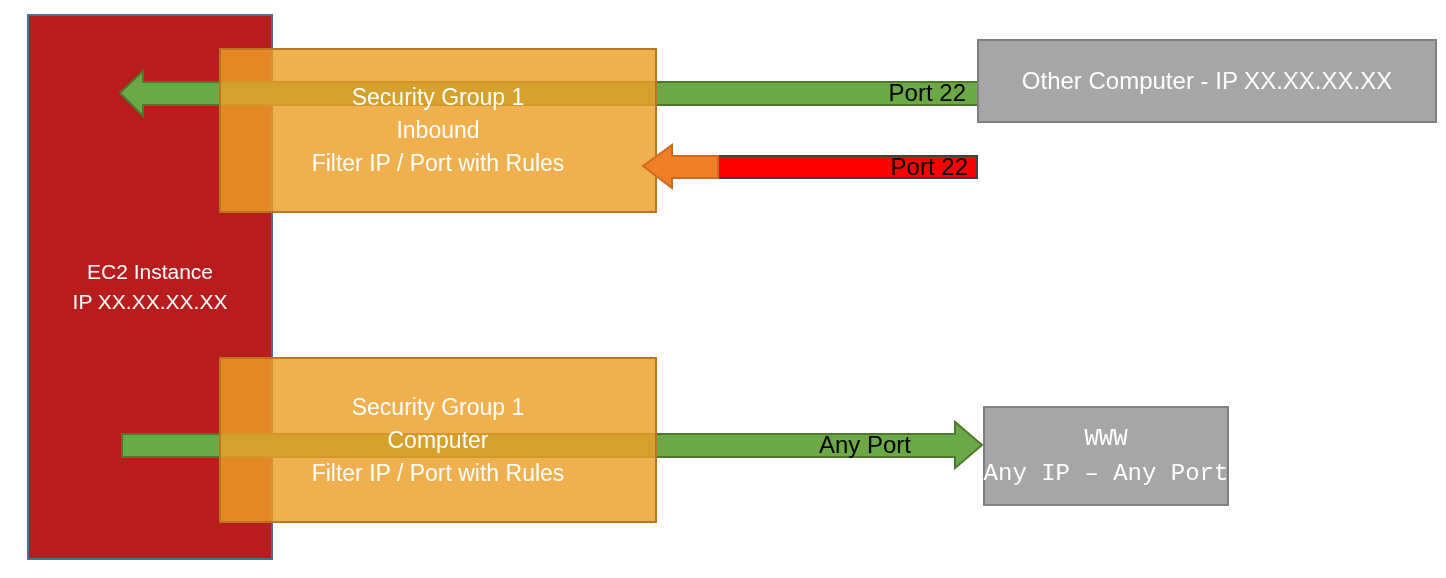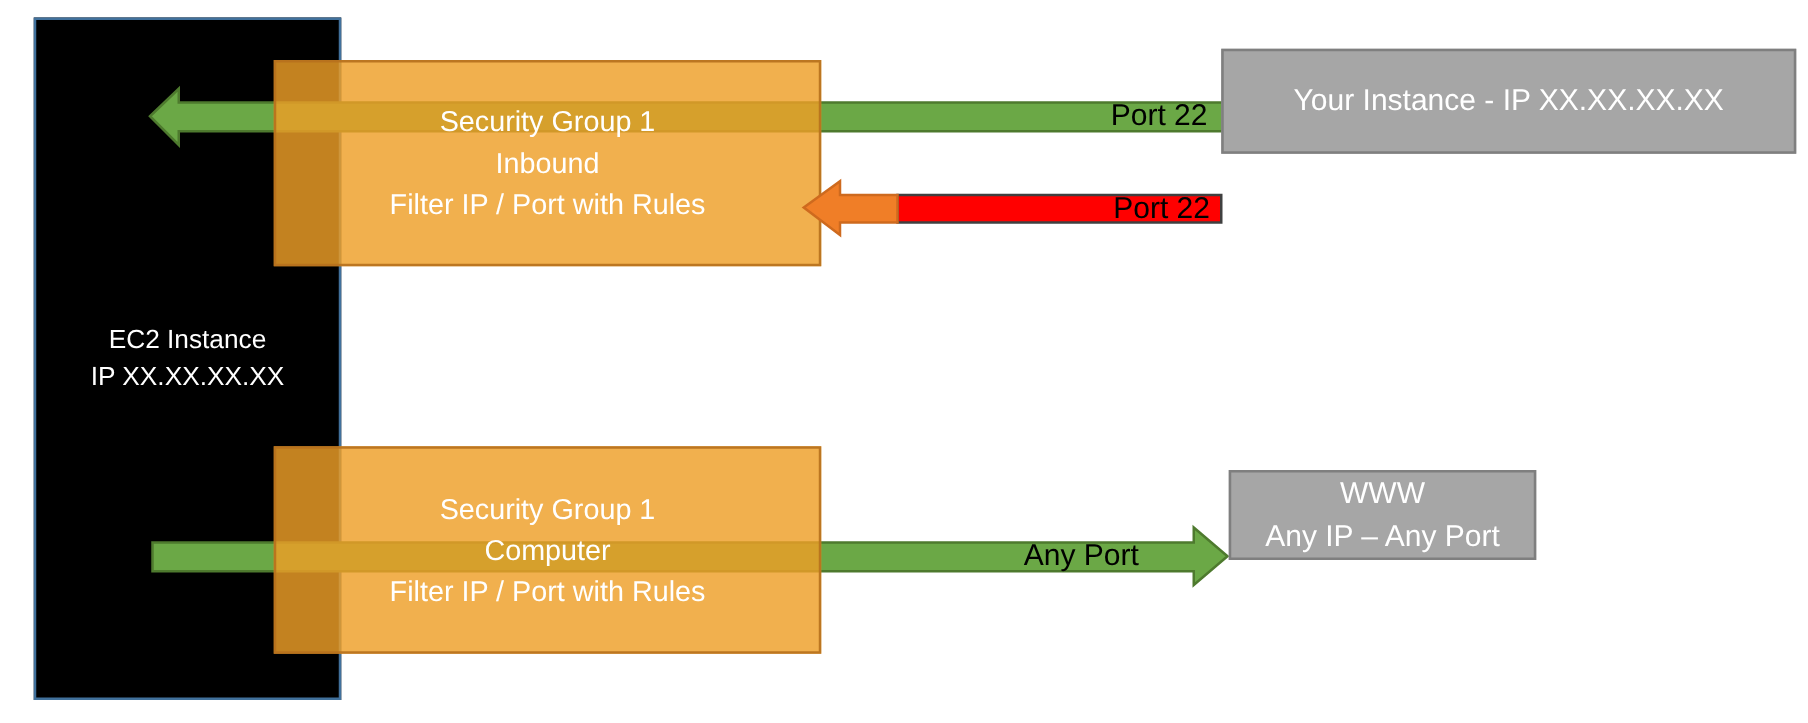--- a/index.html
+++ b/index.html
@@ -23,21 +23,21 @@
     align-items: center;
     justify-content: center;
     text-align: center;
     color: #ffffff;
   }
   .box .line { white-space: nowrap; }
 
   
   .ec2 {
     left: 27px; top: 14px; width: 246px; height: 546px;
-    background: #000000;
+    background: #b91c1c;
     border: 2px solid #41719C;
     z-index: 1;
     font-size: 21px;
     line-height: 30px;
   }
 
   
   .arrow-layer {
     position: absolute;
     left: 0; top: 0;
@@ -63,21 +63,21 @@
   
   .endpoint {
     background: #A6A6A6;
     border: 2px solid #7F7F7F;
     z-index: 5;
     font-size: 24px;
     line-height: 32px;
   }
   .your-computer  { left: 977px; top: 39px;  width: 460px; height: 84px; }
   .other-computer { left: 977px; top: 133px; width: 460px; height: 89px; }
-  .www            { left: 983px; top: 376px; width: 246px; height: 72px; line-height: 35px; }
+  .www            { left: 983px; top: 406px; width: 246px; height: 100px; line-height: 35px; font-family: Liberation Mono, monospace; }
 
   
   .arrow-label {
     position: absolute;
     color: #000000;
     font-size: 24px;
     line-height: 26px;
     text-align: right;
     z-index: 6;
     white-space: nowrap;
@@ -113,21 +113,21 @@
     <div class="line">Computer</div>
     <div class="line">Filter IP / Port with Rules</div>
   </div>
 
   <svg class="arrow-layer over" viewBox="0 0 1446 578" xmlns="http://www.w3.org/2000/svg">
     <rect stroke-width="2" x="718" y="156" width="259" height="22" fill="#FF0000" stroke="#404040"></rect>
     <polygon stroke-width="2" points="643,166 672,145 672,156 718,156 718,178 672,178 672,188" fill="#F07E27" stroke="#CE6A1E"></polygon>
   </svg>
 
   <div class="box endpoint your-computer">
-    <div class="line">Your Instance - IP XX.XX.XX.XX</div>
+    <div class="line">Other Computer - IP XX.XX.XX.XX</div>
   </div>
 
 
   <div class="box endpoint www">
     <div class="line">WWW</div>
     <div class="line">Any IP – Any Port</div>
   </div>
 
   <div class="arrow-label label-in-allowed">Port 22</div>
   <div class="arrow-label label-in-blocked">Port 22</div>

